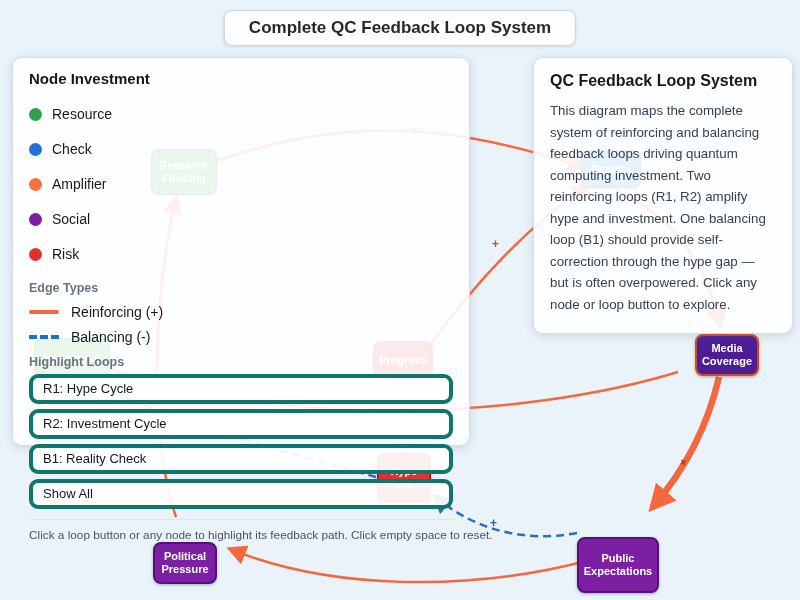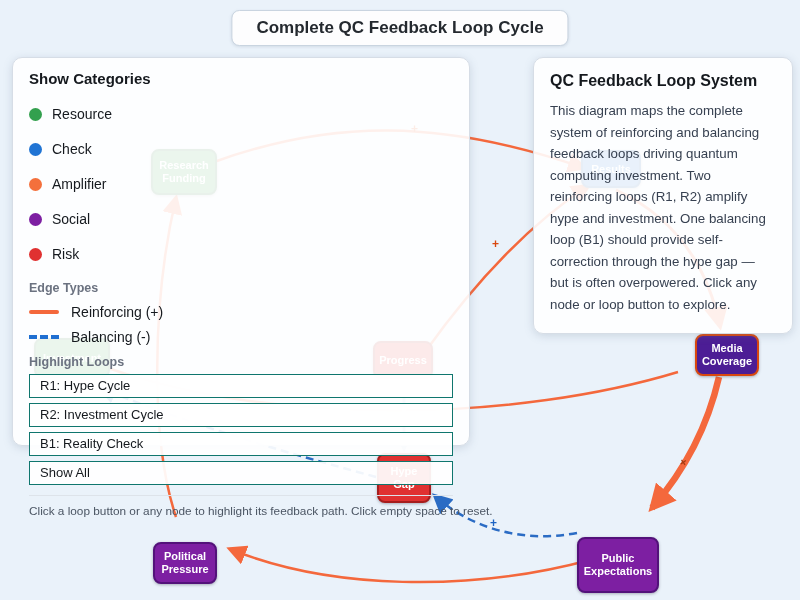--- a/index.html
+++ b/index.html
@@ -40,21 +40,21 @@
   .panel-title { font-size:15px; font-weight:bold; color:#15191e; margin-bottom:8px; }
   .legend-row { display:flex; align-items:center; gap:10px; margin:19px 0; height:16px; }
   .legend-dot { width:13px; height:13px; border-radius:50%; flex:0 0 13px; }
   .legend-label { font-size:14px; color:#15191e; }
   .section-heading { font-size:12.5px; font-weight:bold; color:#6b7280; margin:10px 0 4px; }
   .edge-row { display:flex; align-items:center; gap:12px; margin:9px 0; }
   .swatch-solid { width:30px; height:4px; background:#f4683c; border-radius:2px; flex:0 0 30px; }
   .swatch-dashed { width:30px; height:0; border-top:4px dashed #1f6fd1; flex:0 0 30px; }
   .loop-btn { display:block; width:100%; margin:5px 0; padding:3px 10px 4px;
     text-align:left; font-family:"Liberation Sans", sans-serif; font-size:13px; color:#15191e;
-    background:rgba(255,255,255,0.93); border:1px solid #0f766e; border-radius:0;
+    background:rgba(255,255,255,0.93); border:4px solid #0f766e; border-radius:9px;
     cursor:pointer; }
   .panel-footer { margin-top:10px; padding-top:8px; border-top:1px solid #dde3ea;
     font-size:11.8px; color:#4b5563; white-space:nowrap; }
 
   #info-title { font-size:16px; font-weight:bold; color:#15191e; margin-bottom:10px; }
   #info-body { font-size:13.3px; line-height:1.62; color:#374151; }
 
   
   #main-title { position:absolute; left:50%; top:10px; transform:translateX(-50%);
     z-index:6; background:#fdfdfe; border:1px solid #c9d4e0; border-radius:8px;
@@ -104,24 +104,24 @@
     <div class="node cat-resource" id="n-research">Research Funding</div>
     <div class="node cat-resource" id="n-investment">Investment</div>
     <div class="node cat-output" id="n-results">Results</div>
     <div class="node cat-risk" id="n-progress">Progress</div>
     <div class="node cat-amplifier" id="n-media">Media Coverage</div>
     <div class="node cat-risk" id="n-hype">Hype Gap</div>
     <div class="node cat-social" id="n-political">Political Pressure</div>
     <div class="node cat-social" id="n-public">Public Expectations</div>
   </div>
 
-  <div id="main-title">Complete QC Feedback Loop Cycle</div>
+  <div id="main-title">Complete QC Feedback Loop System</div>
 
   <div class="panel" id="legend-panel">
-    <div class="panel-title">Show Categories</div>
+    <div class="panel-title">Node Investment</div>
 
     <div class="legend-row">
       <span class="legend-dot" style="background:#33a04e"></span>
       <span class="legend-label">Resource</span>
     </div>
     <div class="legend-row">
       <span class="legend-dot" style="background:#2074d4"></span>
       <span class="legend-label">Check</span>
     </div>
     <div class="legend-row">

